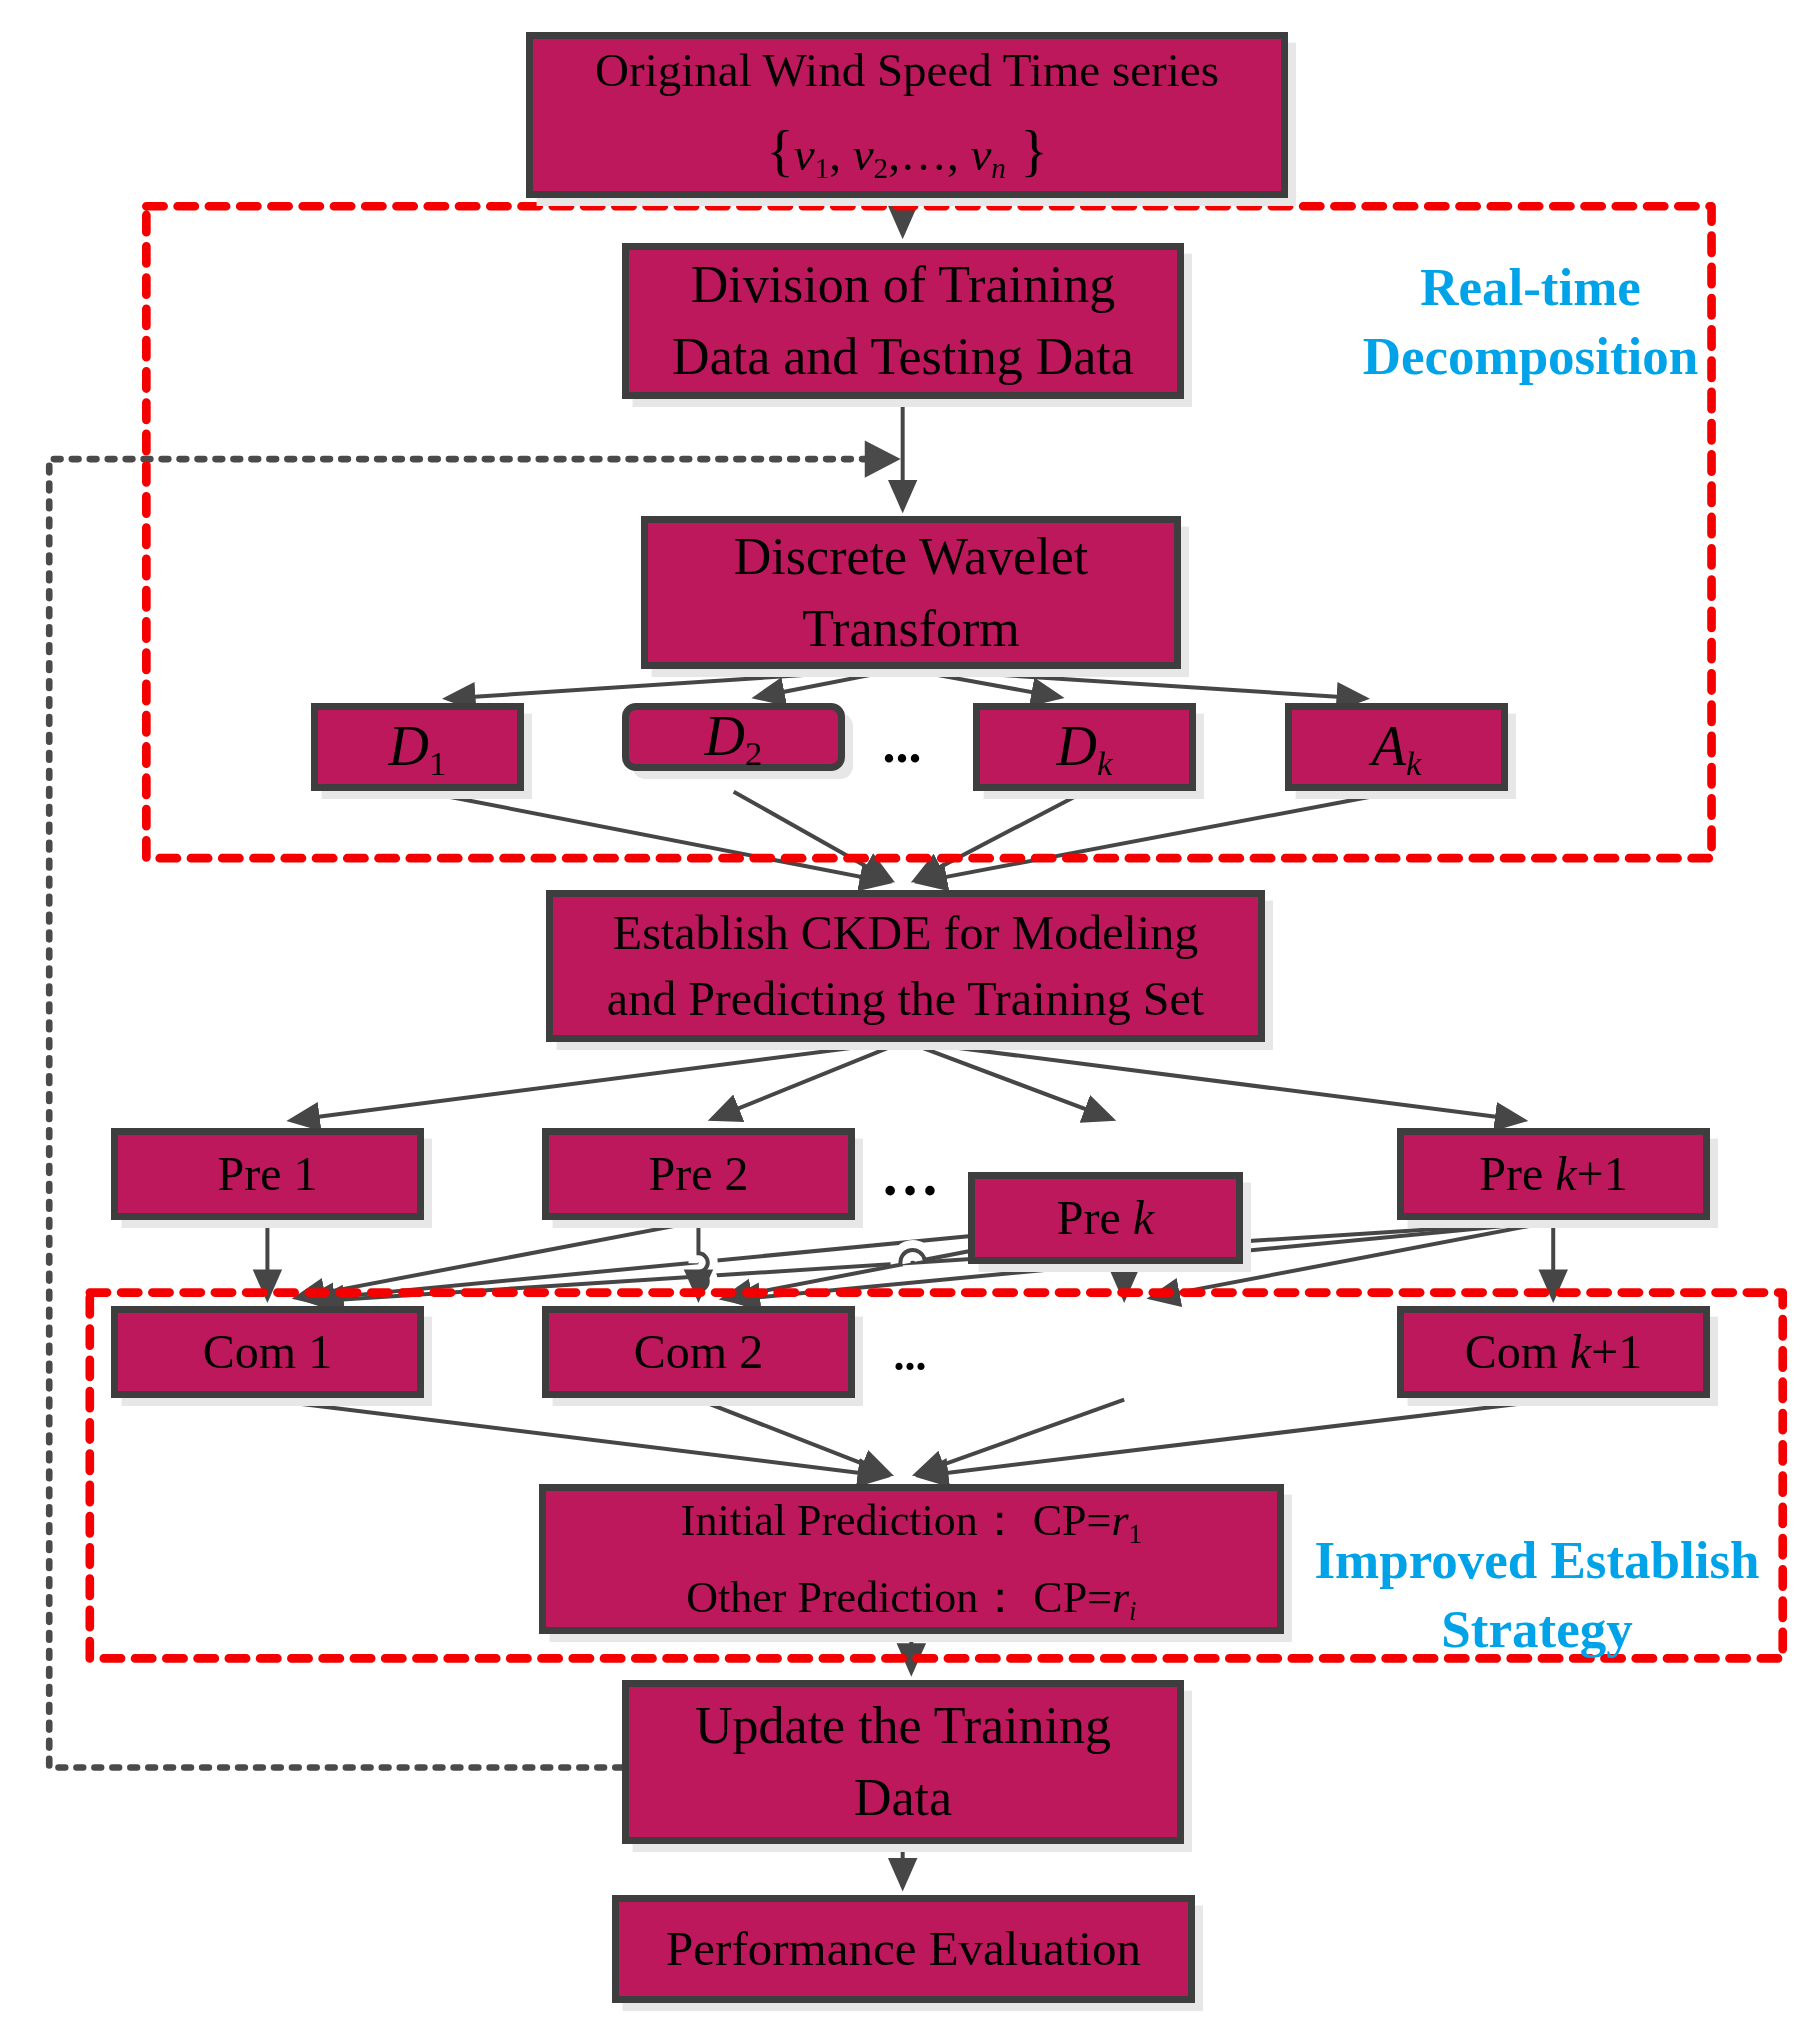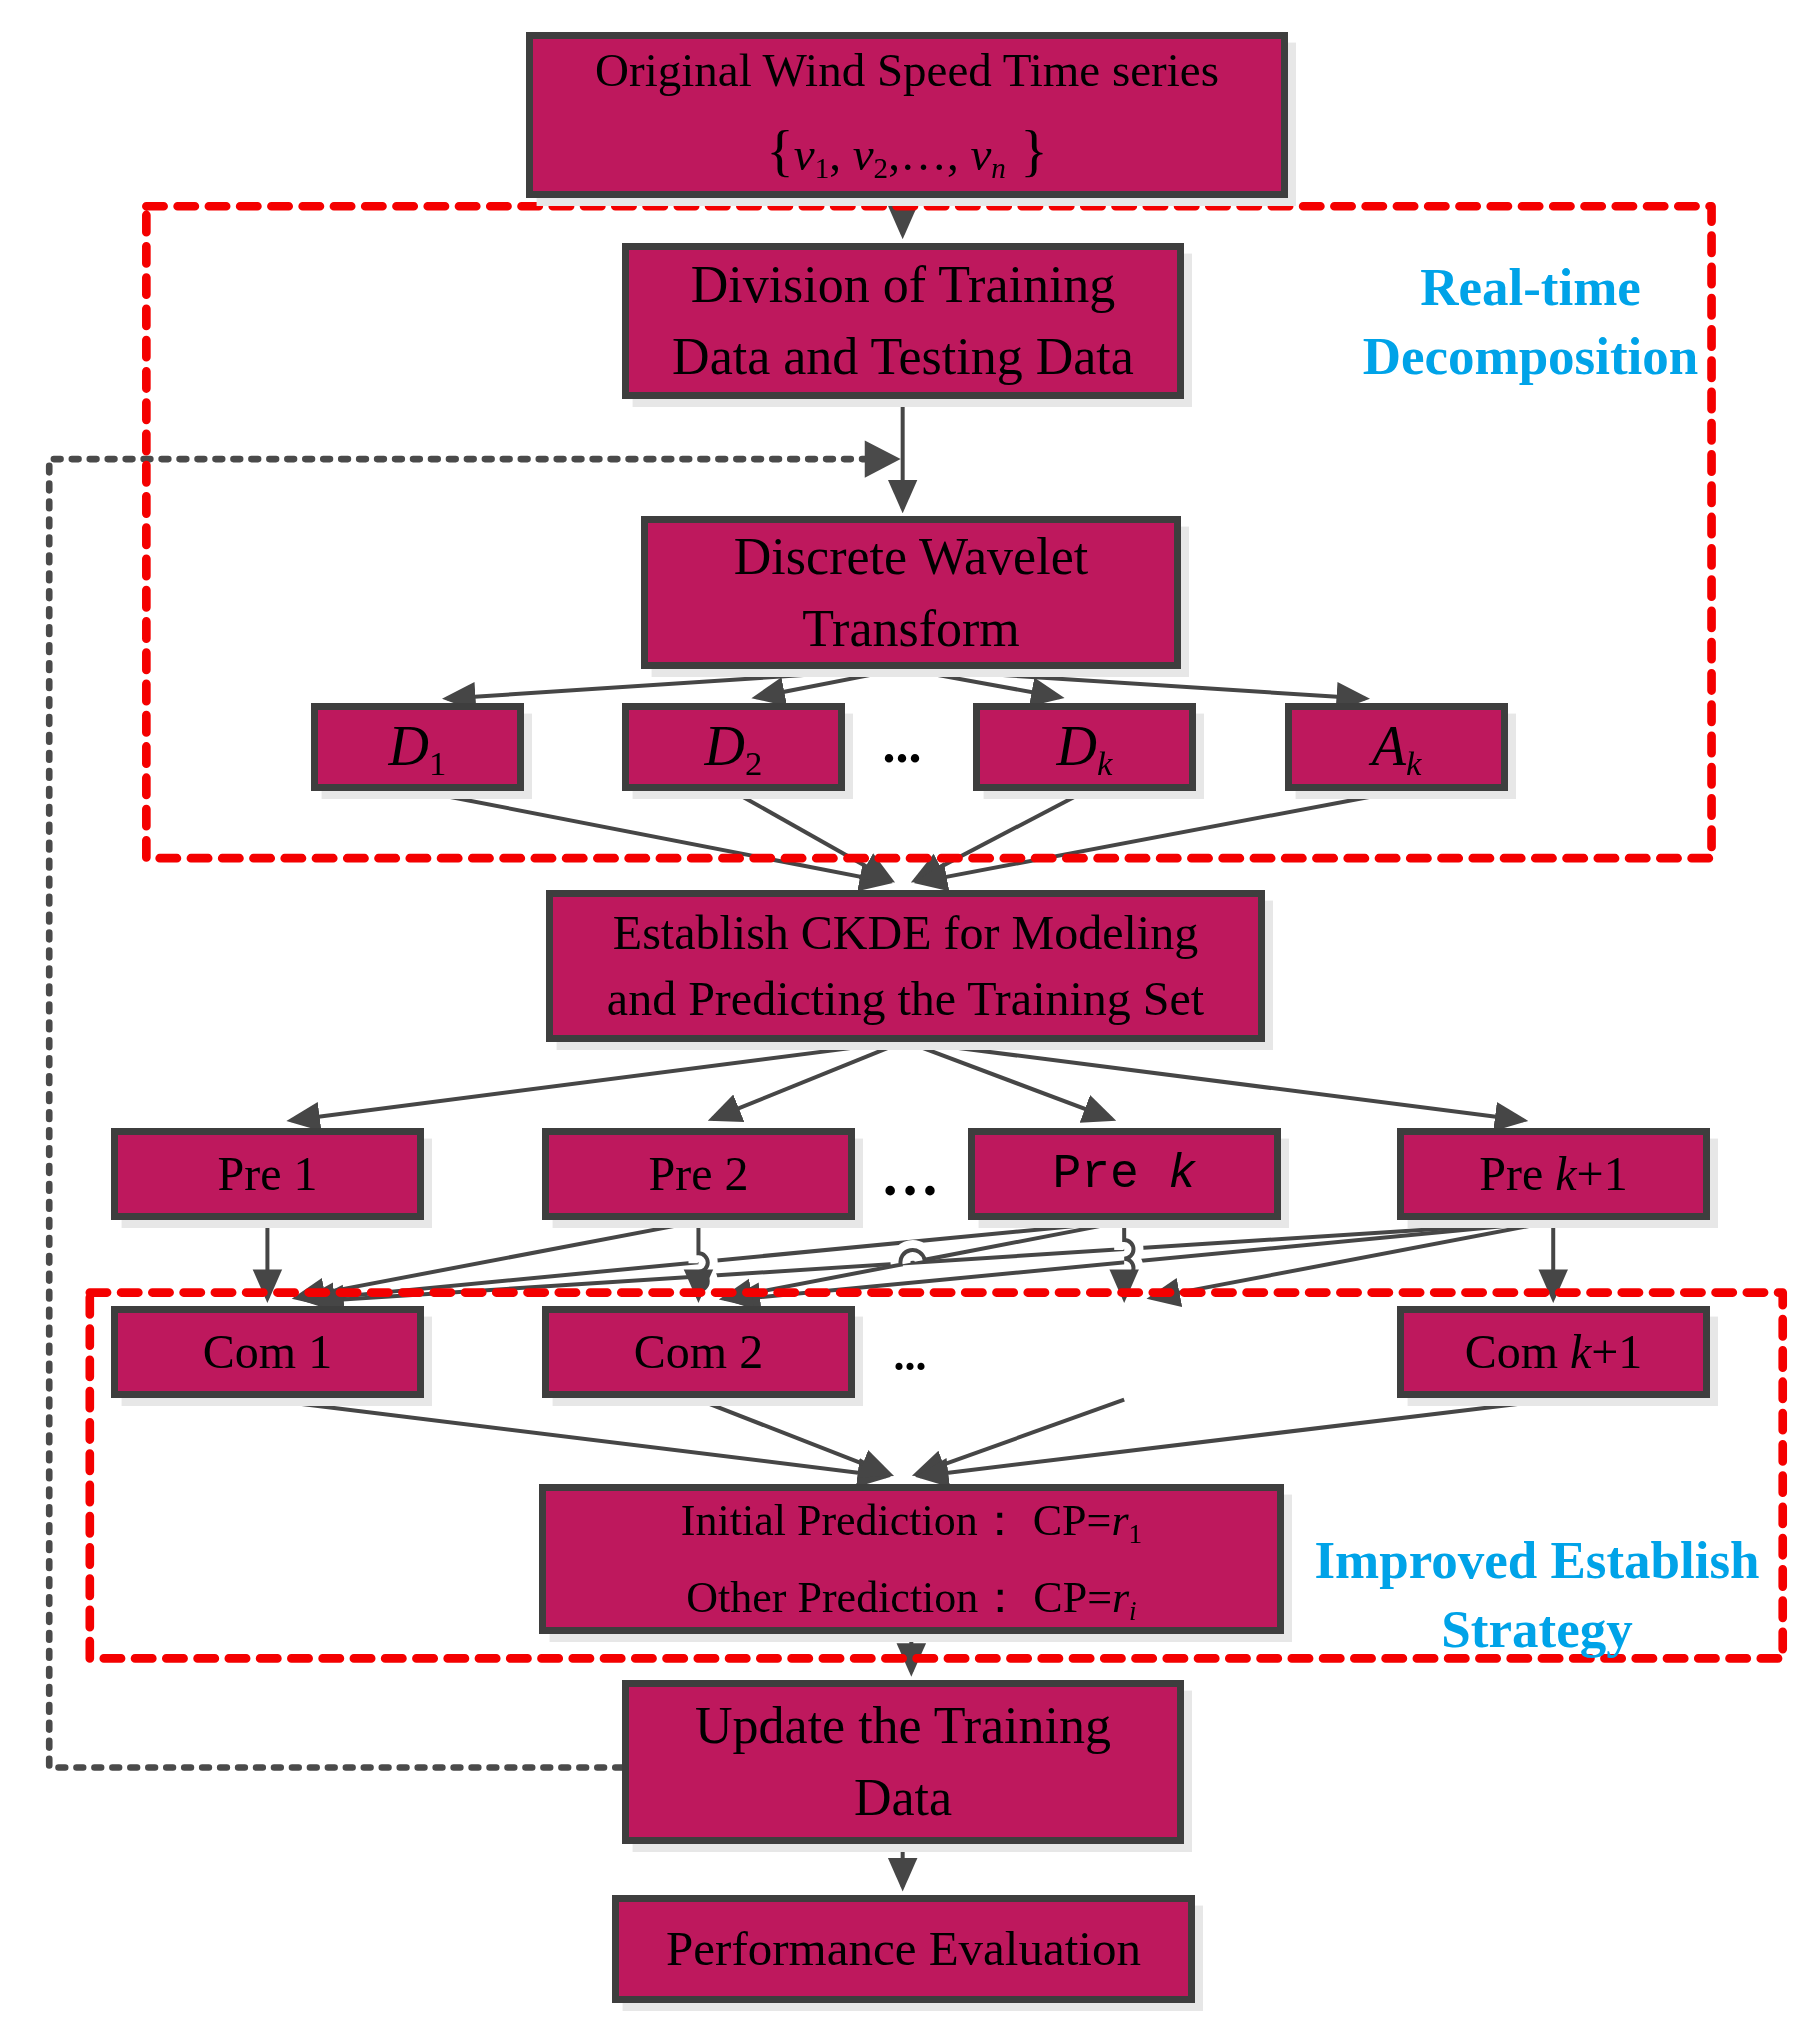--- a/index.html
+++ b/index.html
@@ -102,21 +102,21 @@
   </div>
 
   <div class="node f78" style="left:641px;top:516px;width:540px;height:153px;">
     <div class="line">Discrete Wavelet</div>
     <div class="line">Transform</div>
   </div>
 
   <div class="node f84" style="left:311px;top:703px;width:213px;height:88px;">
     <div class="line"><span class="it">D</span><sub>1</sub></div>
   </div>
-  <div class="node f84" style="left:622px;top:703px;width:223px;height:88px;">
+  <div class="node f84" style="left:622px;top:703px;width:223px;height:68px;border-radius:14px;">
     <div class="line"><span class="it">D</span><sub>2</sub></div>
   </div>
   <div class="dots f78" style="left:902px;top:744px;">...</div>
   <div class="node f84" style="left:973px;top:703px;width:223px;height:88px;">
     <div class="line"><span class="it">D</span><sub class="it">k</sub></div>
   </div>
   <div class="node f84" style="left:1285px;top:703px;width:223px;height:88px;">
     <div class="line"><span class="it">A</span><sub class="it">k</sub></div>
   </div>
 
@@ -125,21 +125,21 @@
     <div class="line">and Predicting the Training Set</div>
   </div>
 
   <div class="node f72" style="left:111px;top:1128px;width:313px;height:92px;">
     <div class="line">Pre 1</div>
   </div>
   <div class="node f72" style="left:542px;top:1128px;width:313px;height:92px;">
     <div class="line">Pre 2</div>
   </div>
   <div class="dots" style="left:910px;top:1175px;font-size:59px;">…</div>
-  <div class="node f72" style="left:968px;top:1128px;width:313px;height:92px;font-family:Liberation Mono, monospace;">
+  <div class="node f72" style="left:968px;top:1172px;width:275px;height:92px;">
     <div class="line"><span>Pre </span><span class="it">k</span></div>
   </div>
   <div class="node f72" style="left:1397px;top:1128px;width:313px;height:92px;">
     <div class="line"><span>Pre </span><span class="it">k</span><span>+1</span></div>
   </div>
 
   <div class="node f72" style="left:111px;top:1306px;width:313px;height:92px;">
     <div class="line">Com 1</div>
   </div>
   <div class="node f72" style="left:542px;top:1306px;width:313px;height:92px;">

